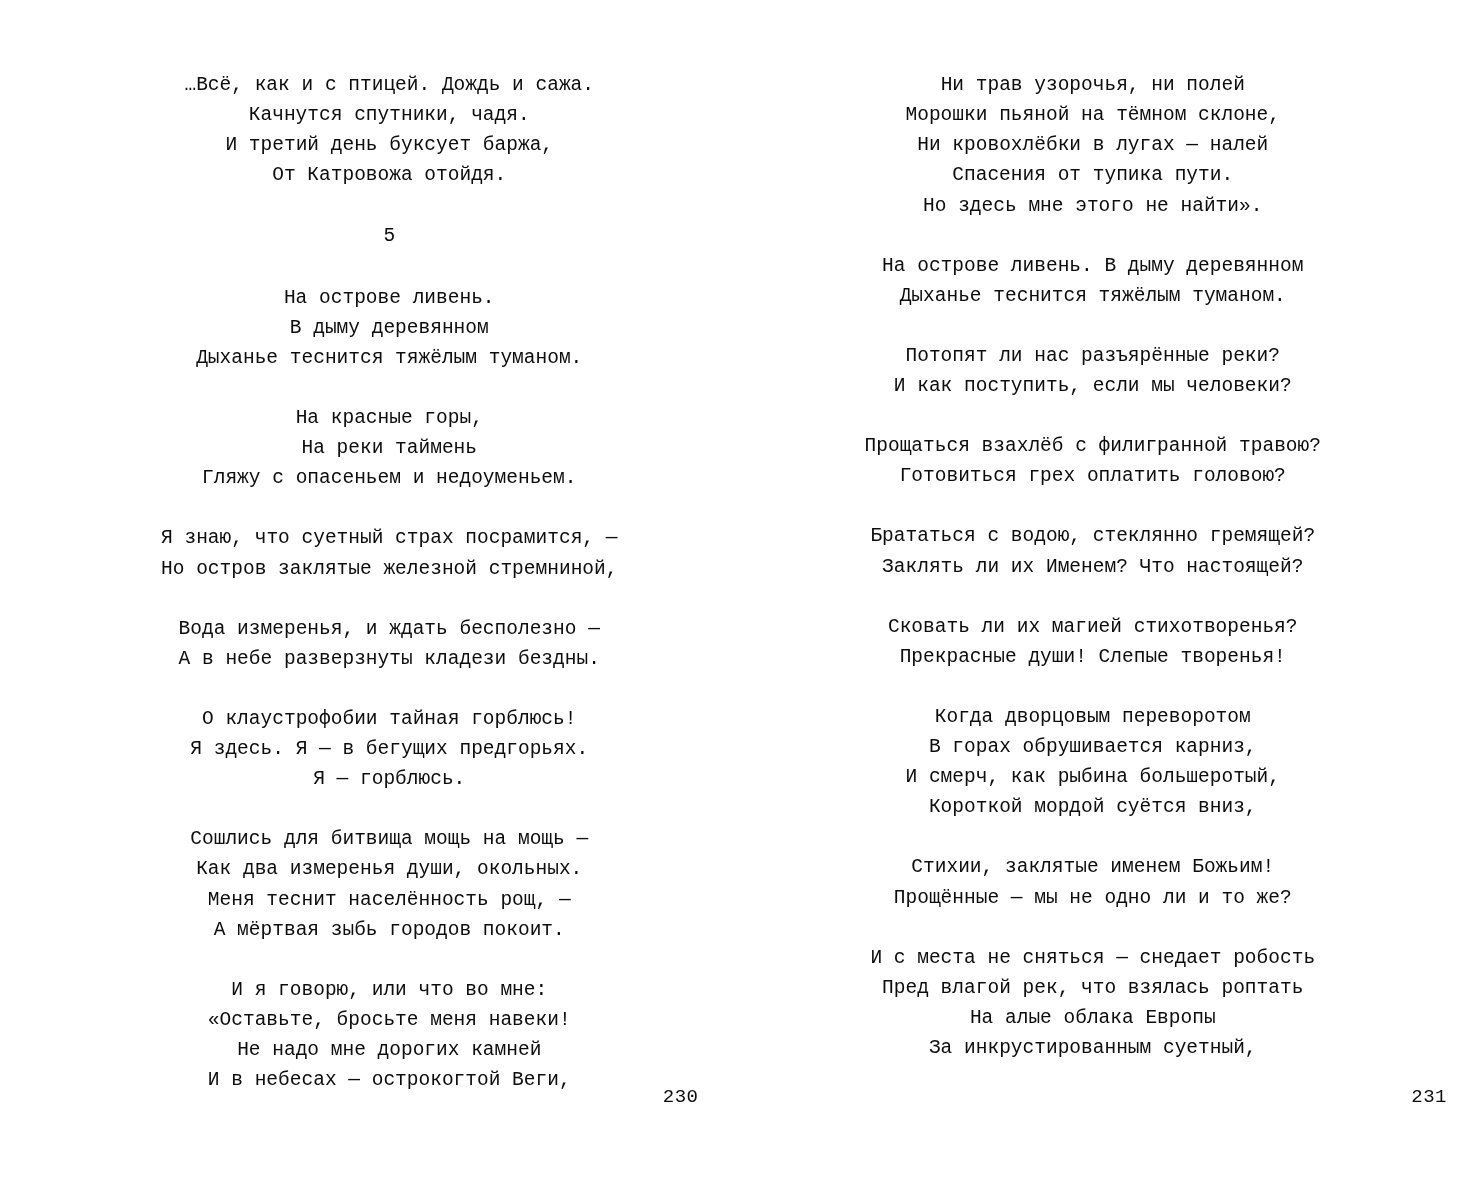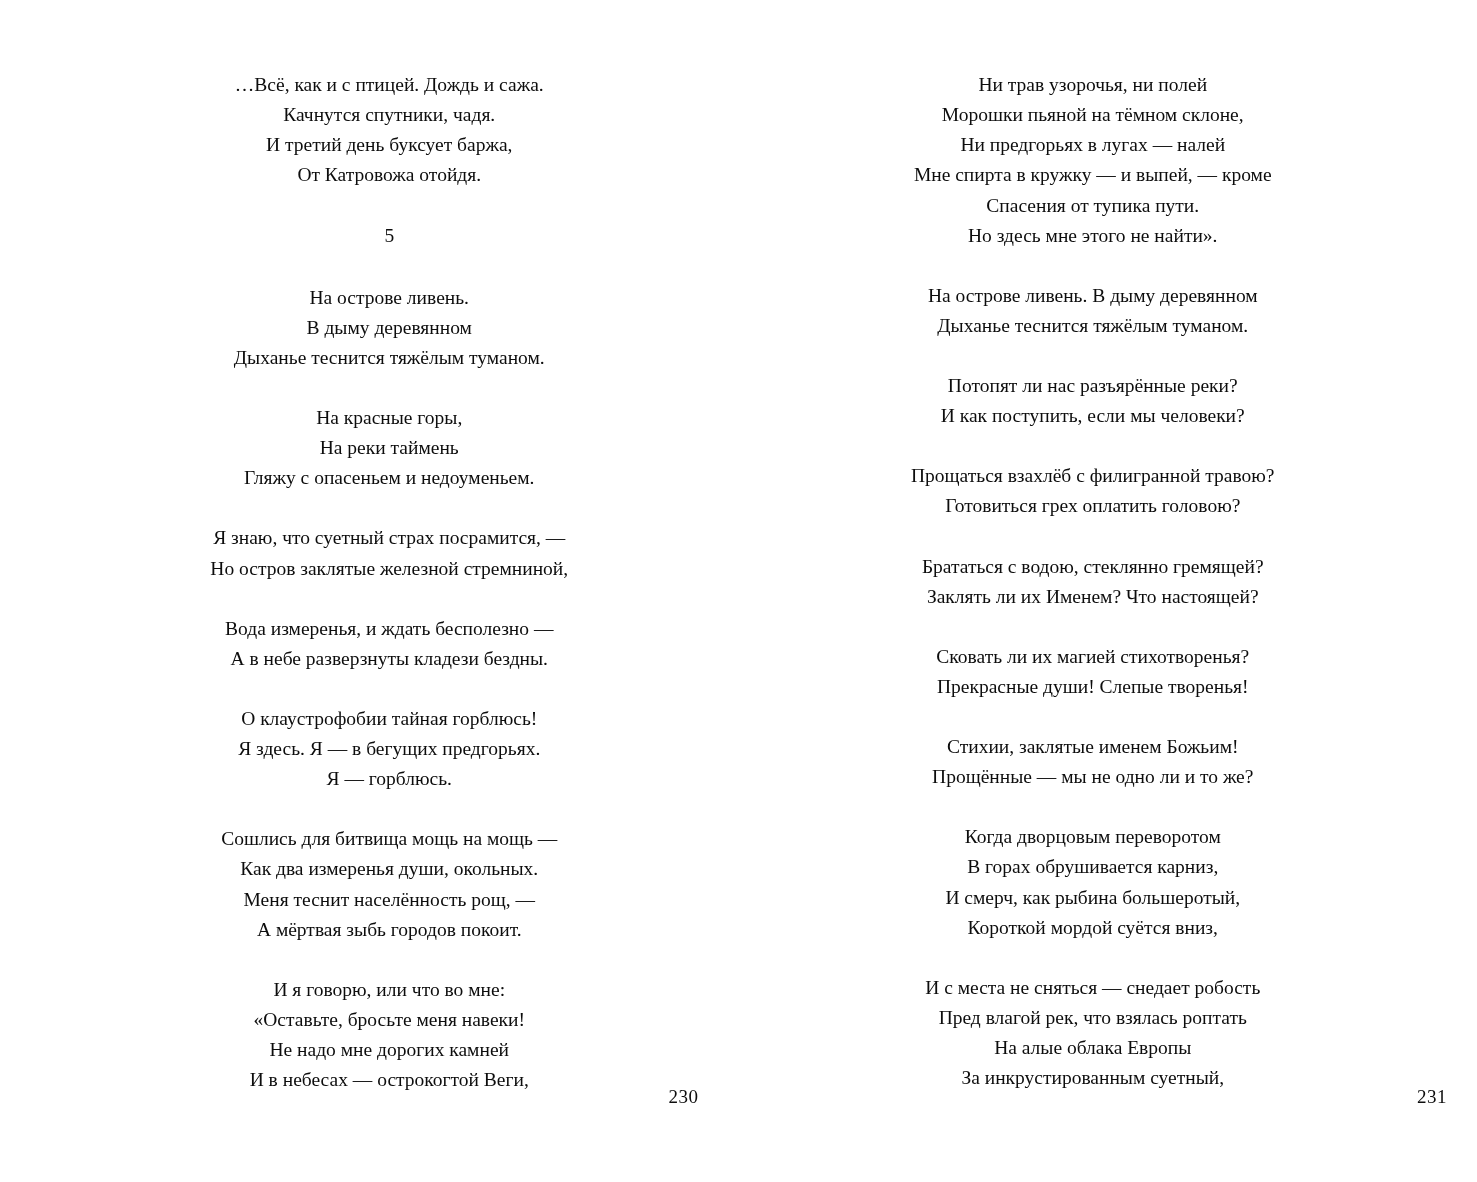--- a/index.html
+++ b/index.html
@@ -19,20 +19,21 @@
     display: flex;
     width: 1477px;
     height: 1182px;
     box-sizing: border-box;
   }
   .page {
     position: relative;
     box-sizing: border-box;
     flex: 1 1 50%;
     height: 1182px;
+    font-family: Liberation Mono, monospace;
   }
   .page-left  { padding: 70px 90px 0 130px; }
   .page-right { padding: 70px 130px 0 100px; }
 
   .page-body {
     font-size: 19.5px;
     line-height: 1.545;
     text-align: center;
   }
   .stanza {
@@ -120,22 +121,21 @@
     </div>
     <div class="folio">230</div>
   </div>
 
   <div class="page page-right">
     <div class="page-body">
 
       <div class="stanza">
         <div class="line">Ни трав узорочья, ни полей</div>
         <div class="line">Морошки пьяной на тёмном склоне,</div>
-        <div class="line">Ни предгорьях в лугах — налей</div>
-        <div class="line">Мне спирта в кружку — и выпей, — кроме</div>
+        <div class="line">Ни кровохлёбки в лугах — налей</div>
         <div class="line">Спасения от тупика пути.</div>
         <div class="line">Но здесь мне этого не найти».</div>
       </div>
 
       <div class="stanza">
         <div class="line">На острове ливень. В дыму деревянном</div>
         <div class="line">Дыханье теснится тяжёлым туманом.</div>
       </div>
 
       <div class="stanza">
@@ -152,29 +152,29 @@
         <div class="line">Брататься с водою, стеклянно гремящей?</div>
         <div class="line">Заклять ли их Именем? Что настоящей?</div>
       </div>
 
       <div class="stanza">
         <div class="line">Сковать ли их магией стихотворенья?</div>
         <div class="line">Прекрасные души! Слепые творенья!</div>
       </div>
 
       <div class="stanza">
-        <div class="line">Стихии, заклятые именем Божьим!</div>
-        <div class="line">Прощённые — мы не одно ли и то же?</div>
-      </div>
-
-      <div class="stanza">
         <div class="line">Когда дворцовым переворотом</div>
         <div class="line">В горах обрушивается карниз,</div>
         <div class="line">И смерч, как рыбина большеротый,</div>
         <div class="line">Короткой мордой суётся вниз,</div>
+      </div>
+
+      <div class="stanza">
+        <div class="line">Стихии, заклятые именем Божьим!</div>
+        <div class="line">Прощённые — мы не одно ли и то же?</div>
       </div>
 
       <div class="stanza">
         <div class="line">И с места не сняться — снедает робость</div>
         <div class="line">Пред влагой рек, что взялась роптать</div>
         <div class="line">На алые облака Европы</div>
         <div class="line">За инкрустированным суетный,</div>
       </div>
 
     </div>

